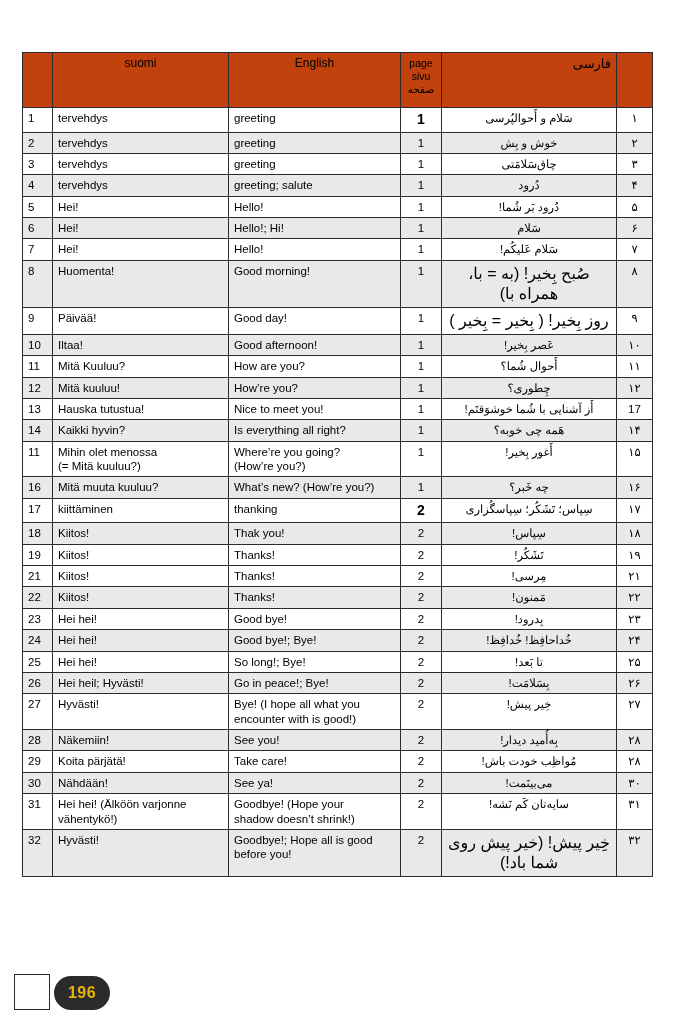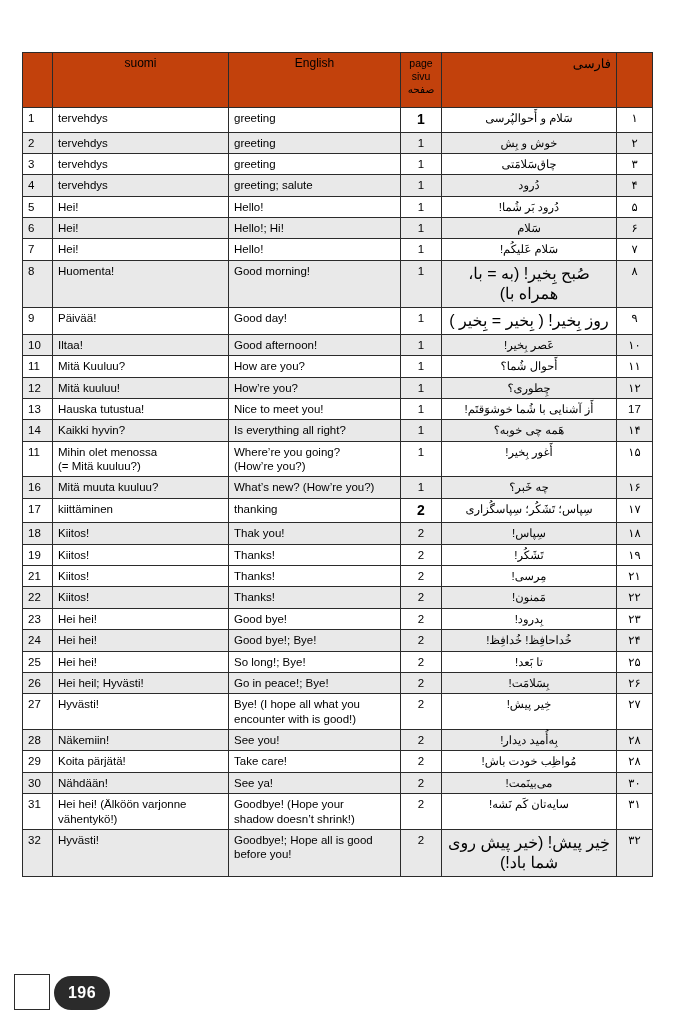--- a/index.html
+++ b/index.html
@@ -112,21 +112,21 @@
     background: #ffffff;
   }
   .footer-pill {
     position: absolute;
     left: 54px;
     bottom: 14px;
     width: 56px;
     height: 34px;
     border-radius: 17px;
     background: #2b2b2b;
-    color: #ffffff;
+    color: #eab308;
     font-size: 16px;
     font-weight: bold;
     display: flex;
     align-items: center;
     justify-content: center;
     letter-spacing: 0.5px;
   }
 </style>
 </head>
 <body>

